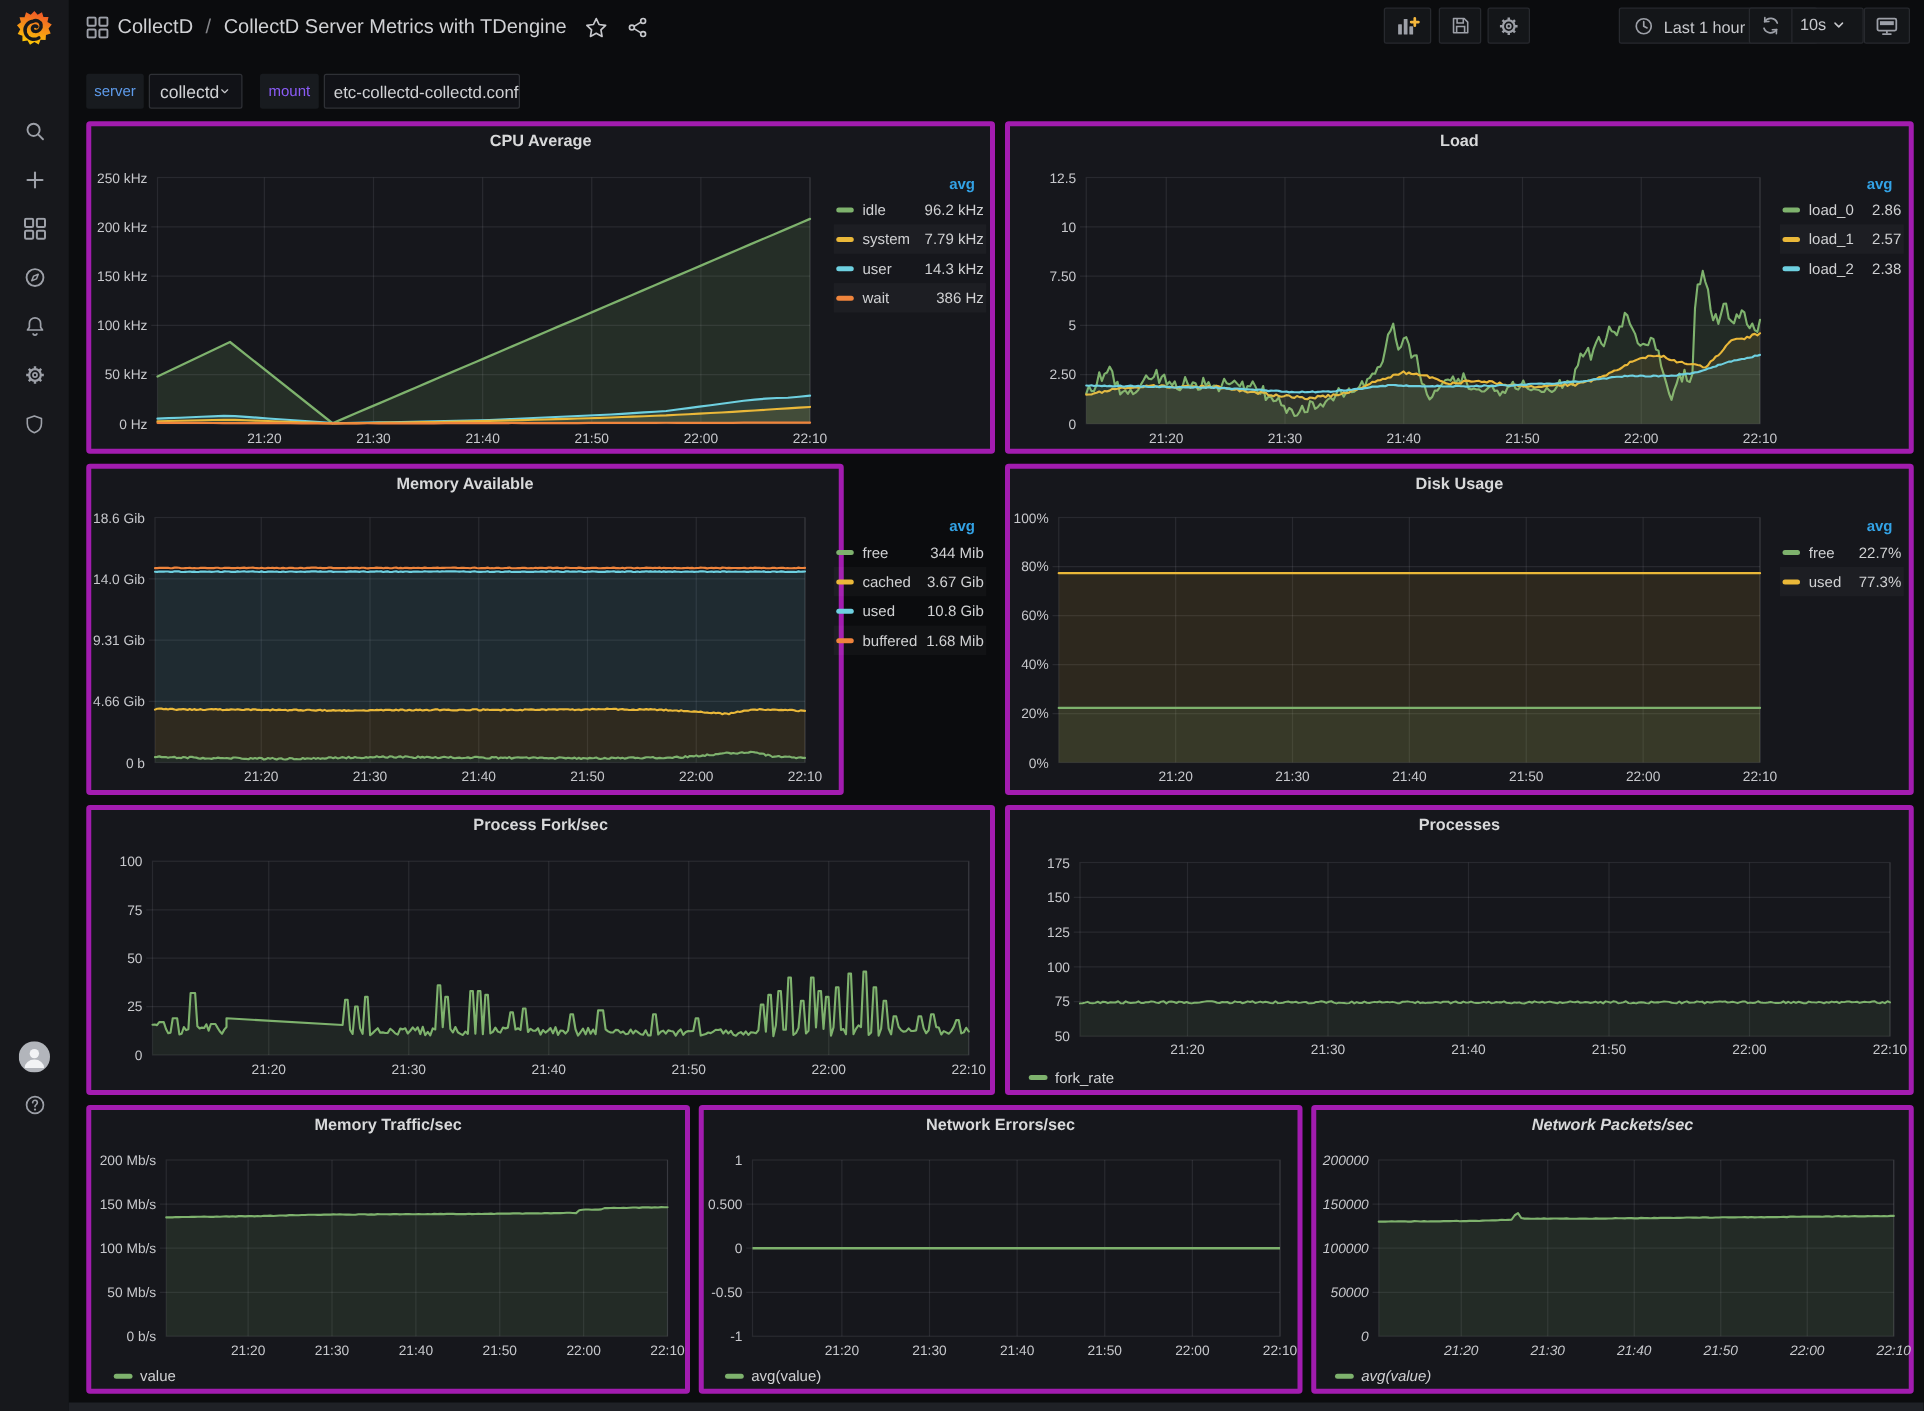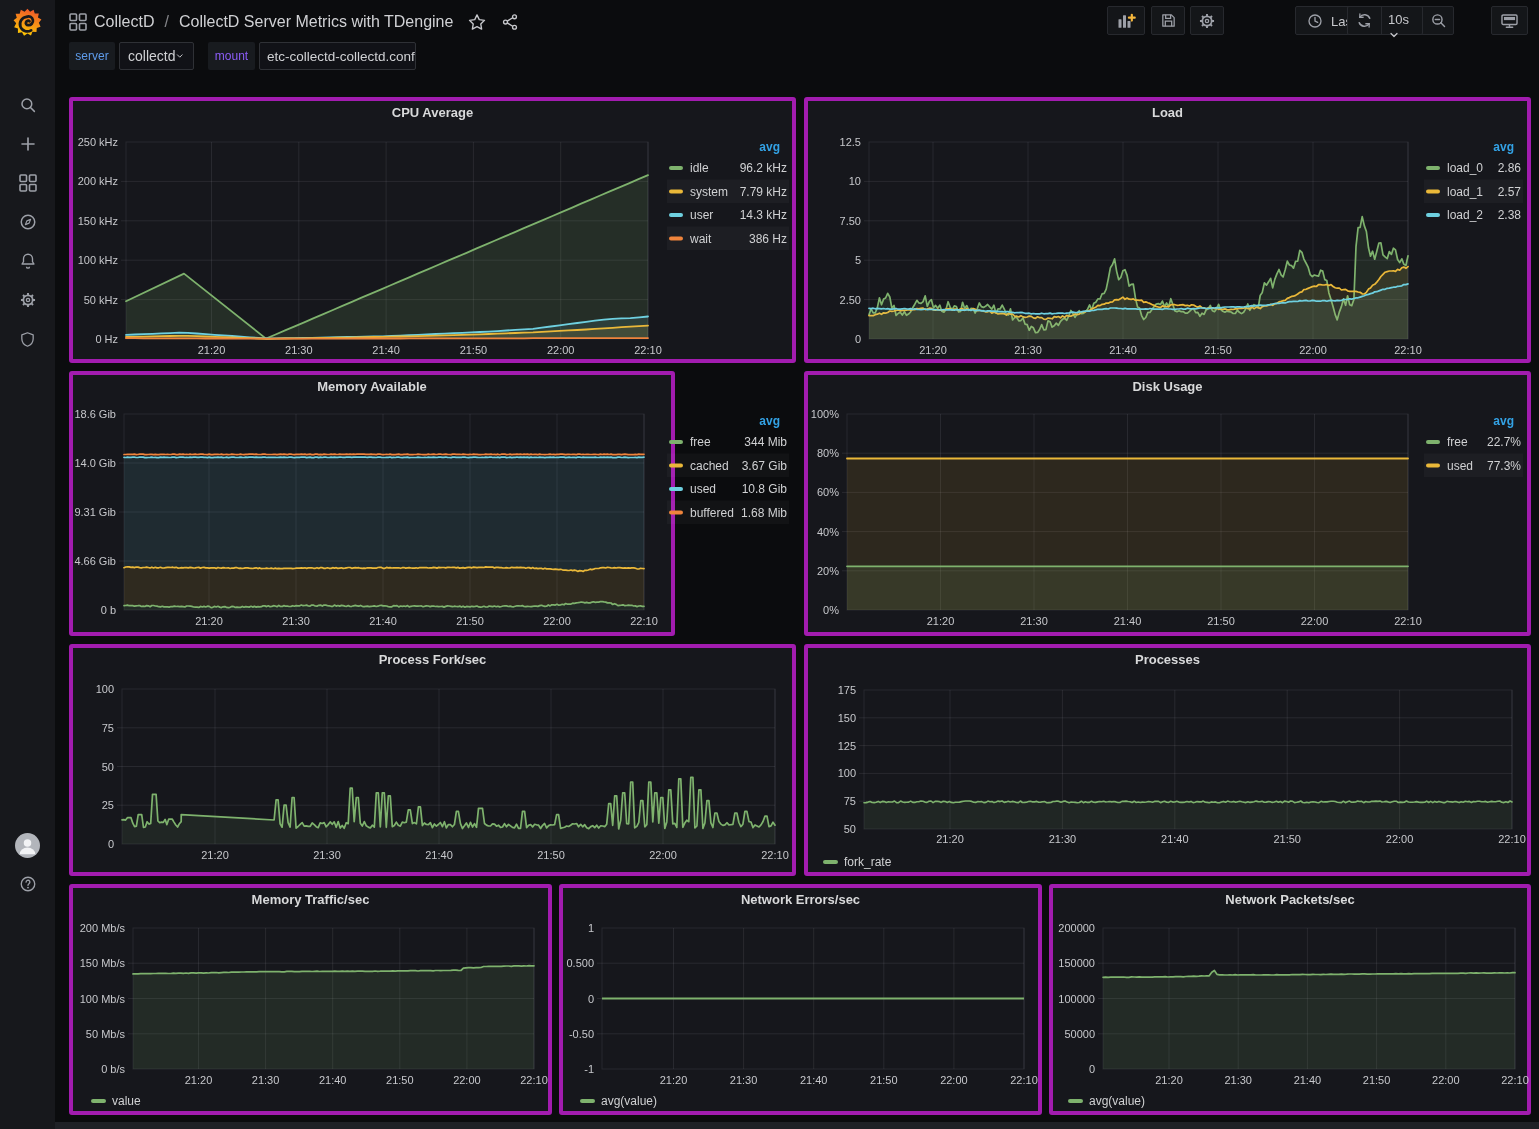--- a/index.html
+++ b/index.html
@@ -1,21 +1,21 @@
 <!DOCTYPE html>
 <html><head><meta charset="utf-8"><style>
 *{margin:0;padding:0;box-sizing:border-box;}
 html,body{width:1539px;height:1129px;background:#0b0c0e;font-family:"Liberation Sans",sans-serif;overflow:hidden;position:relative;}
 .sidebar{position:absolute;left:0;top:0;width:55px;height:1129px;background:#17181c;}
 .sbicon{position:absolute;left:0;width:55px;height:20px;display:flex;justify-content:center;}
 .panel{position:absolute;background:#16171c;border:4px solid #a21caf;border-radius:3px;}
 .ptitle{position:absolute;top:0;left:0;right:0;text-align:center;font-size:13px;font-weight:bold;color:#d8d9da;padding-top:4px;}
 .plot{position:absolute;left:0;top:0;}
 .navbtn{position:absolute;top:6px;height:29px;background:#141619;border:1px solid #27292e;border-radius:2px;display:flex;align-items:center;justify-content:center;color:#c7c8cc;font-size:13px;}
-.chip{position:absolute;top:42px;height:28px;display:flex;align-items:center;border-radius:2px;font-size:14px;white-space:nowrap;text-align:center;}
+.chip{position:absolute;top:59px;height:28px;display:flex;align-items:center;border-radius:2px;font-size:14px;white-space:nowrap;text-align:center;}
 </style></head><body>
 <div class="sidebar">
     <svg width="29" height="29" viewBox="0 0 100 100" style="position:absolute;left:13px;top:8px;">
 <defs>
         <linearGradient id="glg" x1="0.2" y1="1" x2="0.5" y2="0">
           <stop offset="0" stop-color="#FCCF03"></stop>
           <stop offset="1" stop-color="#F05A28"></stop>
         </linearGradient>
       </defs>
 <path fill="url(#glg)" d="M50,3 L59,13 L71,6 L75,19 L89,19 L86,33 L98,40 L89,51 L95,65 L82,69 L81,83 L67,82 L62,95 L50,88 L38,96 L31,84 L17,86 L17,71 L4,66 L11,53 L2,42 L13,34 L9,20 L23,20 L27,6 L40,13 Z"></path>
@@ -179,21 +179,21 @@
     <span style="position:absolute;left:125px;top:0;bottom:0;width:34px;display:flex;align-items:center;justify-content:center;">
       <svg width="17" height="17" viewBox="0 0 24 24">
         <g fill="none" stroke="#9DA0A8" stroke-width="2">
           <circle cx="10.5" cy="10.5" r="6.5"></circle>
           <line x1="15.3" y1="15.3" x2="20.5" y2="20.5" stroke-linecap="round"></line>
           <line x1="7.5" y1="10.5" x2="13.5" y2="10.5" stroke-linecap="round"></line>
         </g>
       </svg>
     </span>
   </div>
-<div class="navbtn" style="left:1347px;width:76px;">
+<div class="navbtn" style="left:1399px;width:92px;">
     <span style="position:absolute;left:0;top:0;bottom:0;width:33px;display:flex;align-items:center;justify-content:center;">
       <svg width="17" height="17" viewBox="0 0 24 24">
         <g fill="none" stroke="#9DA0A8" stroke-width="2" stroke-linecap="round">
           <path d="M19.5,9 a8,8 0 0,0 -14.2,-1.5"></path>
           <path d="M4.5,15 a8,8 0 0,0 14.2,1.5"></path>
           <path d="M5.5,2.8 L5.3,7.6 L10.1,7.4" stroke-linejoin="round" stroke-width="1.8"></path>
           <path d="M18.5,21.2 L18.7,16.4 L13.9,16.6" stroke-linejoin="round" stroke-width="1.8"></path>
         </g>
       </svg>
     </span>
@@ -520,21 +520,21 @@
       <text x="180.6" y="196.0" text-anchor="middle" font-size="11" fill="#c7c8cc">21:30</text>
       <text x="250.7" y="196.0" text-anchor="middle" font-size="11" fill="#c7c8cc">21:40</text>
       <text x="320.8" y="196.0" text-anchor="middle" font-size="11" fill="#c7c8cc">21:50</text>
       <text x="390.9" y="196.0" text-anchor="middle" font-size="11" fill="#c7c8cc">22:00</text>
       <text x="461.0" y="196.0" text-anchor="middle" font-size="11" fill="#c7c8cc">22:10</text>
       <line x1="39" y1="110.5" x2="461" y2="110.5" stroke="#7EB26D" stroke-width="2"></line>
       <rect x="17" y="211" width="15" height="4" rx="2" fill="#7EB26D"></rect>
       <text x="38" y="217" font-size="12" fill="#d0d1d3">avg(value)</text>
     </svg>
   </div>
-<div class="panel" style="left:1049px;top:884px;width:482px;height:231px;">
+<div class="panel" style="left:1049px;top:884px;width:482px;height:231px;font-style:italic;">
     <div class="ptitle">Network Packets/sec</div>
     <svg class="plot" width="482" height="231" viewBox="0 0 482 231">
       <rect x="50" y="40" width="412" height="141" fill="none" stroke="rgba(204,204,220,0.10)" stroke-width="1"></rect>
       <line x1="45" y1="75.2" x2="462" y2="75.2" stroke="rgba(204,204,220,0.10)" stroke-width="1"></line>
       <line x1="45" y1="110.5" x2="462" y2="110.5" stroke="rgba(204,204,220,0.10)" stroke-width="1"></line>
       <line x1="45" y1="145.8" x2="462" y2="145.8" stroke="rgba(204,204,220,0.10)" stroke-width="1"></line>
       <line x1="116.0" y1="40" x2="116.0" y2="181" stroke="rgba(204,204,220,0.10)" stroke-width="1"></line>
       <line x1="185.2" y1="40" x2="185.2" y2="181" stroke="rgba(204,204,220,0.10)" stroke-width="1"></line>
       <line x1="254.4" y1="40" x2="254.4" y2="181" stroke="rgba(204,204,220,0.10)" stroke-width="1"></line>
       <line x1="323.6" y1="40" x2="323.6" y2="181" stroke="rgba(204,204,220,0.10)" stroke-width="1"></line>

